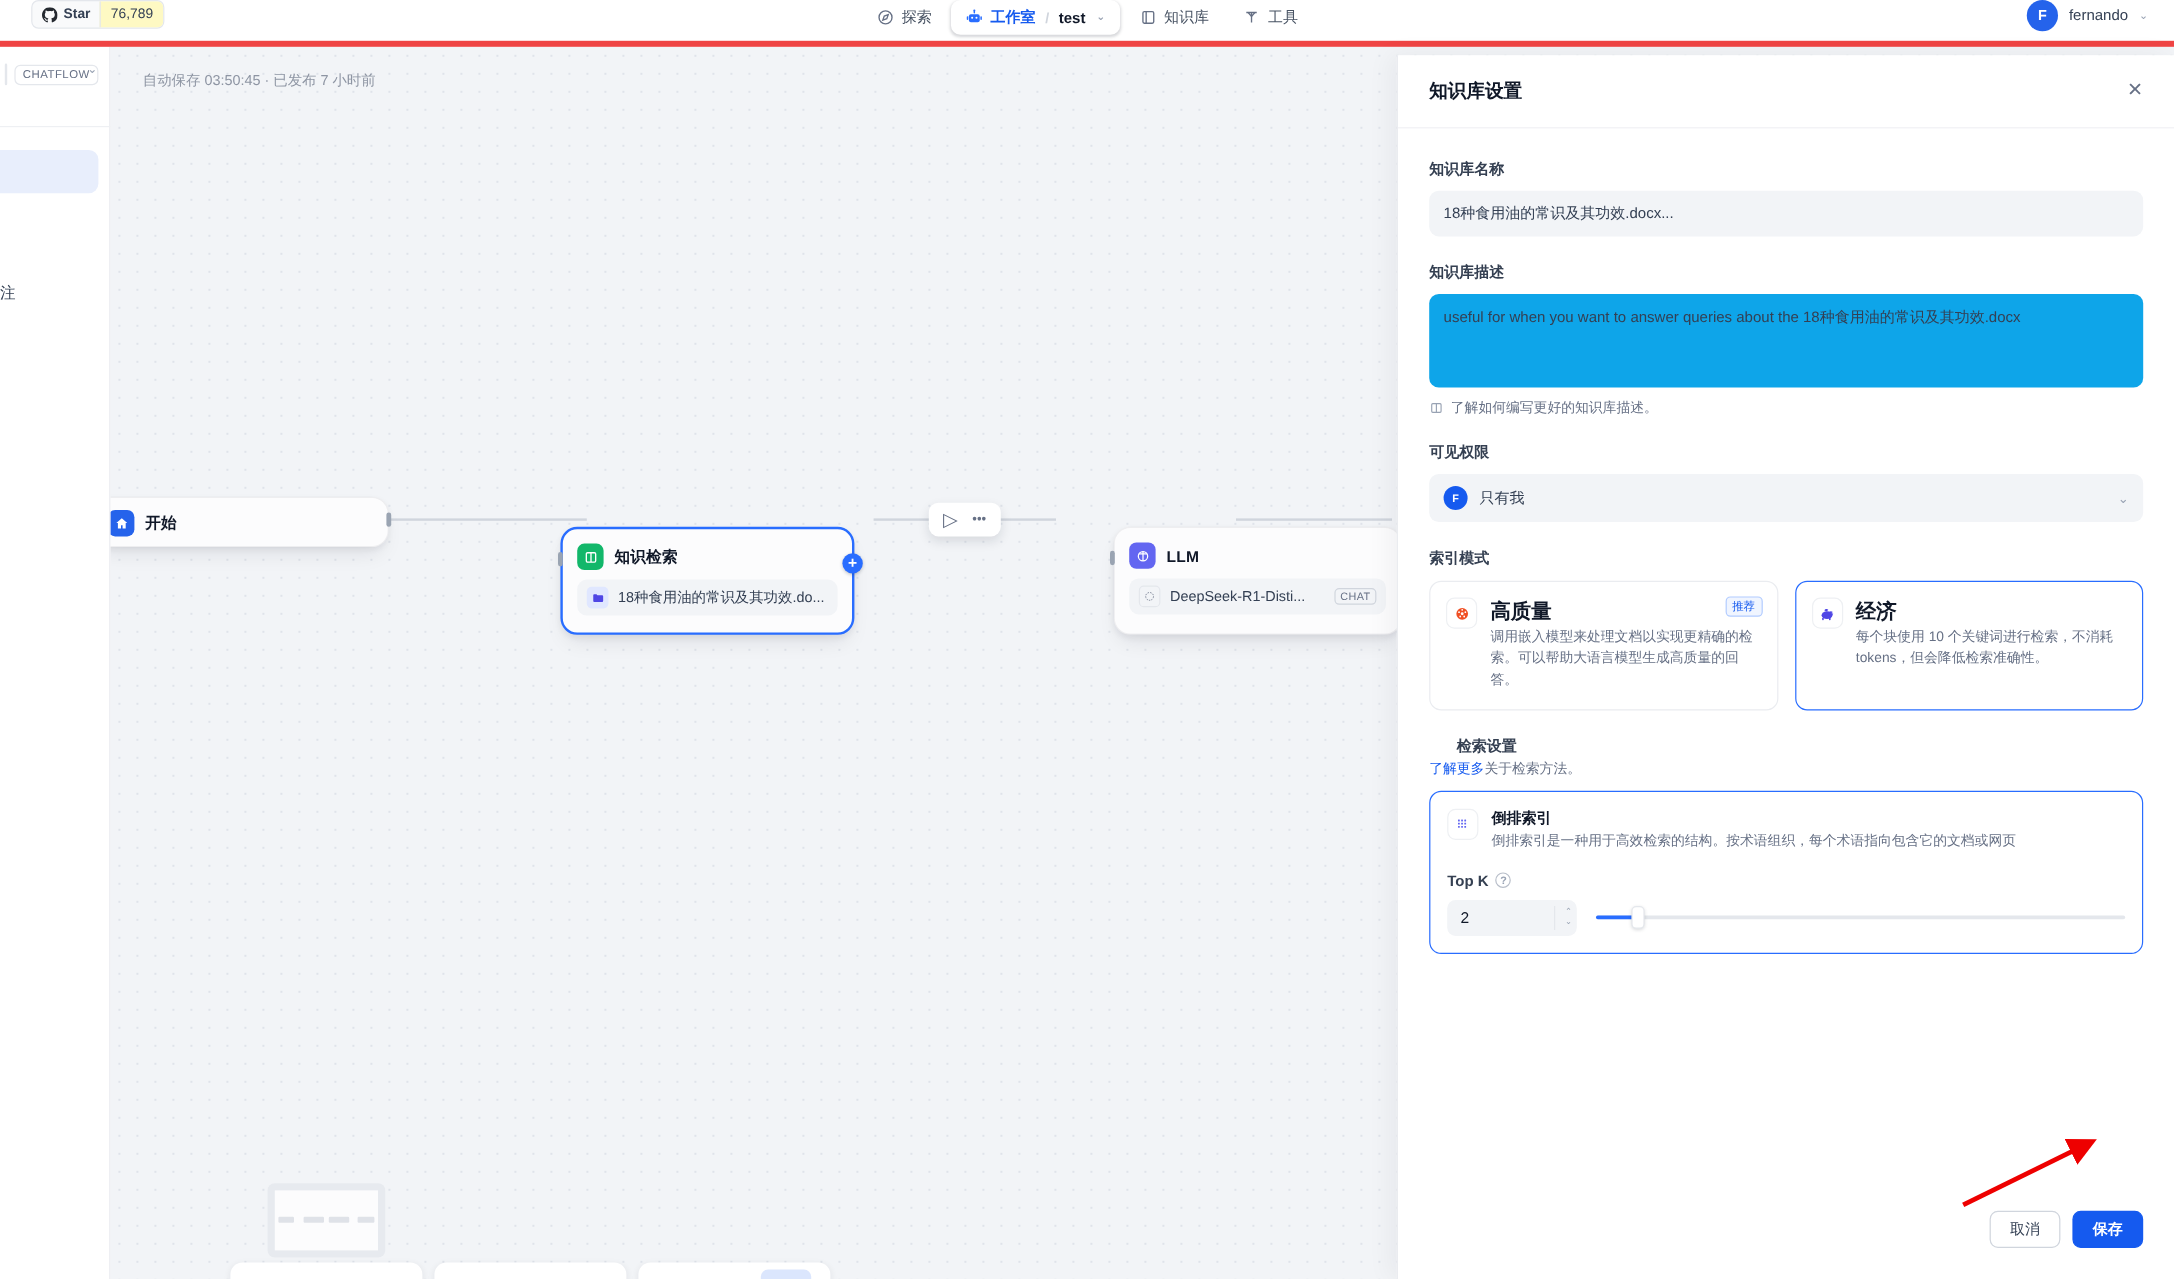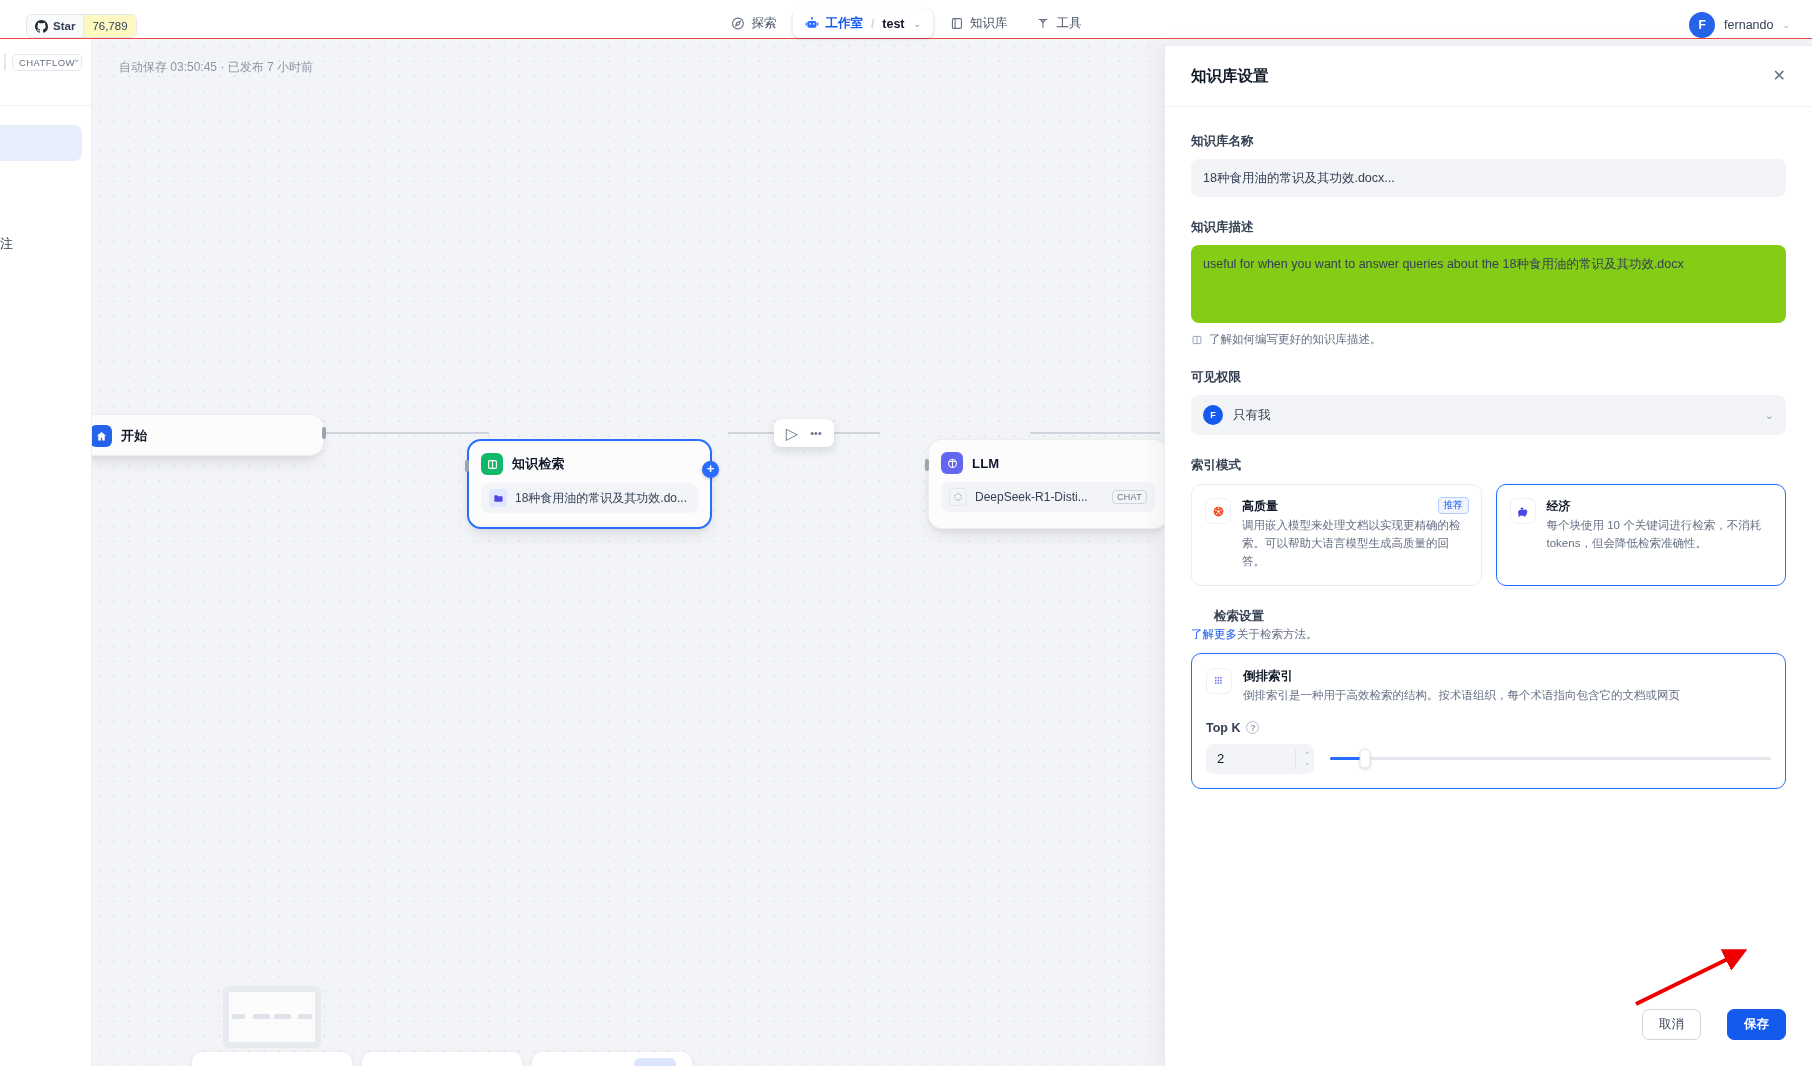--- a/index.html
+++ b/index.html
@@ -8,22 +8,22 @@
     font-family: "Liberation Sans", "DejaVu Sans", sans-serif;
     background: #f2f4f7;
     overflow: hidden;
   }
   #app { position: relative; width: 1812px; height: 1066px; }
 
   
   .topbar {
     position: absolute; top: 0; left: 0; width: 1812px; height: 39px;
     background: #ffffff;
-    border-bottom: 1px solid #ef4444;
-    display: flex; align-items: flex-end;
+    border-bottom: 5px solid #ef4444;
+    display: flex; align-items: flex-start;
     z-index: 40;
   }
   .gh-star {
     display: flex; align-items: center; height: 24px;
     margin-left: 26px;
     border: 1px solid #e4e7ec; border-radius: 6px;
     background: #f9fafb; overflow: hidden;
     font-size: 11.5px; font-weight: bold; color: #344054;
   }
   .gh-star .gh-left { display: flex; align-items: center; gap: 5px; padding: 0 8px; height: 100%; }
@@ -177,21 +177,21 @@
   .panel-title { font-size: 15.5px; font-weight: bold; color: #101828; }
   .panel-close { margin-left: auto; color: #667085; font-size: 16px; cursor: pointer; line-height: 1; }
   .panel-body { flex: 1 1 auto; padding: 26px 26px 0 26px; overflow: hidden; }
   .field-label { font-size: 12.5px; font-weight: bold; color: #354052; margin-bottom: 9px; }
   .ro-input {
     background: #f2f4f7; border-radius: 8px; padding: 10px 12px;
     font-size: 12.5px; color: #344054; min-height: 38px;
     display: flex; align-items: center;
   }
   .ro-textarea {
-    background: #84cc16; border-radius: 8px; padding: 10px 12px;
+    background: #0ea5e9; border-radius: 8px; padding: 10px 12px;
     font-size: 12.5px; color: #344054; height: 78px; line-height: 1.5;
   }
   .hint-line { display: flex; align-items: center; gap: 6px; margin-top: 9px; font-size: 11.5px; color: #667085; }
   .hint-ic { width: 12px; height: 12px; color: #98a2b3; }
   .section { margin-top: 22px; }
   .select-row {
     background: #f2f4f7; border-radius: 8px; height: 40px;
     display: flex; align-items: center; padding: 0 12px; gap: 10px;
     font-size: 12.5px; color: #344054; cursor: pointer;
   }
@@ -206,21 +206,21 @@
     flex: 1 1 0; border: 1px solid #eaecf0; border-radius: 10px;
     background: #fff; padding: 13px 13px 15px 13px; display: flex; gap: 11px;
     cursor: pointer; position: relative;
   }
   .idx-card.selected { border: 1.5px solid #296dff; }
   .idx-ic {
     width: 26px; height: 26px; border-radius: 7px; background: #fff;
     border: 1px solid #eef0f3; display: flex; align-items: center; justify-content: center;
     flex: 0 0 auto; font-size: 14px;
   }
-  .idx-name { font-size: 12px; font-weight: bold; color: #101828; }
+  .idx-name { font-size: 17px; font-weight: bold; color: #101828; }
   .idx-desc { font-size: 11.5px; color: #667085; line-height: 1.55; margin-top: 2px; }
   .rec-badge {
     position: absolute; right: 12px; top: 12px;
     border: 1px solid #b2ccff; color: #155aef; background: #f0f5ff;
     font-size: 9.5px; border-radius: 4px; padding: 1px 5px;
   }
 
   .sub-link { font-size: 11.5px; color: #667085; margin-top: 2px; }
   .sub-link a { color: #155aef; text-decoration: none; }
 
@@ -257,21 +257,21 @@
 
   .panel-foot {
     flex: 0 0 auto; height: 84px; display: flex; align-items: center;
     justify-content: flex-end; gap: 10px; padding: 0 26px;
   }
   .btn {
     height: 31px; border-radius: 7px; font-size: 12.5px; padding: 0 16px;
     display: flex; align-items: center; justify-content: center; cursor: pointer;
   }
   .btn-cancel { background: #fff; border: 1px solid #d0d5dd; color: #344054; }
-  .btn-save { background: #155aef; color: #fff; font-weight: bold; border: 1px solid #155aef; margin-left: 16px; }
+  .btn-save { background: #155aef; color: #fff; font-weight: bold; border: 1px solid #155aef; }
 
   .red-arrow { position: absolute; left: 1630px; top: 942px; z-index: 90; pointer-events: none; }
 </style>
 </head>
 <body>
 
 <div id="app">
 
   <div class="topbar">
 

